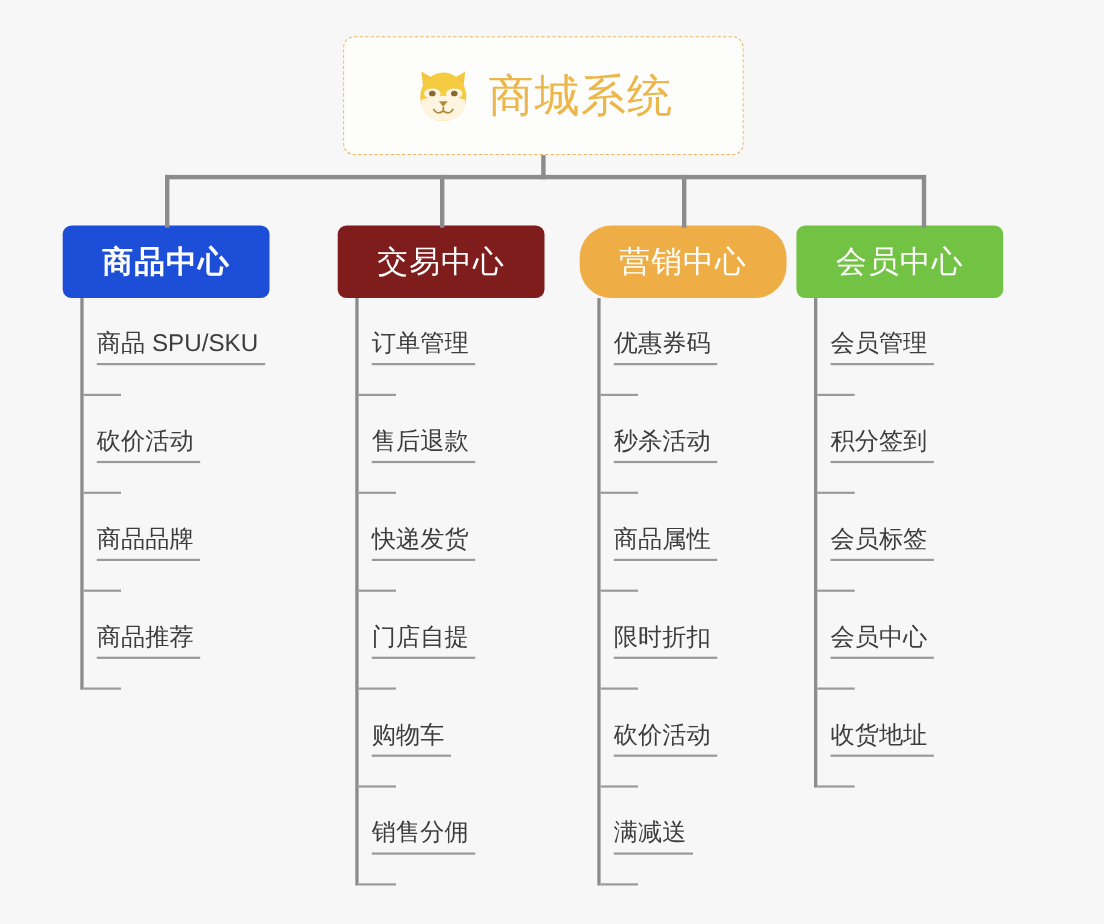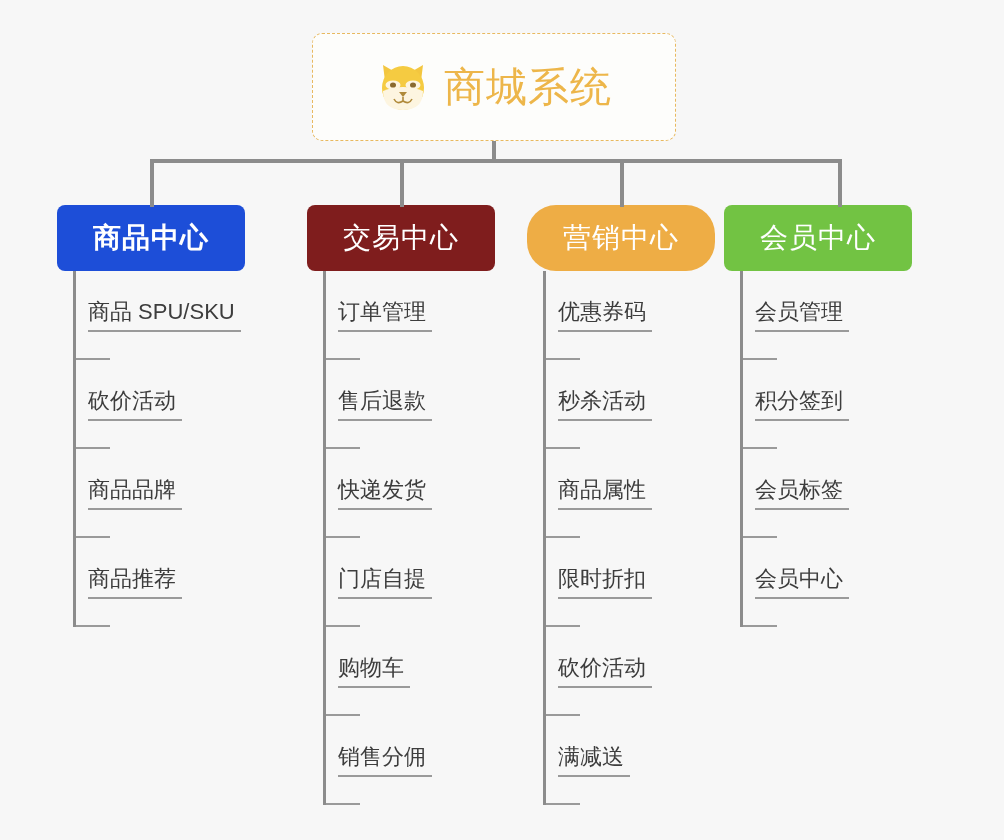--- a/index.html
+++ b/index.html
@@ -249,20 +249,24 @@
             <span class="leaf-text">积分签到</span>
           </div>
           <div class="leaf-item">
             <span class="leaf-underline-link"></span>
             <span class="leaf-text">会员标签</span>
           </div>
           <div class="leaf-item">
             <span class="leaf-underline-link"></span>
             <span class="leaf-text">会员中心</span>
           </div>
+          <div class="leaf-item">
+            <span class="leaf-underline-link"></span>
+            <span class="leaf-text">收货地址</span>
+          </div>
         </div>
       </div>
     </div>
 
 <div class="conn conn-drop" style="left: 150px;"></div>
     <div class="conn conn-drop" style="left: 400px;"></div>
     <div class="conn conn-drop" style="left: 620px;"></div>
     <div class="conn conn-drop" style="left: 838px;"></div>
   </div>
 

